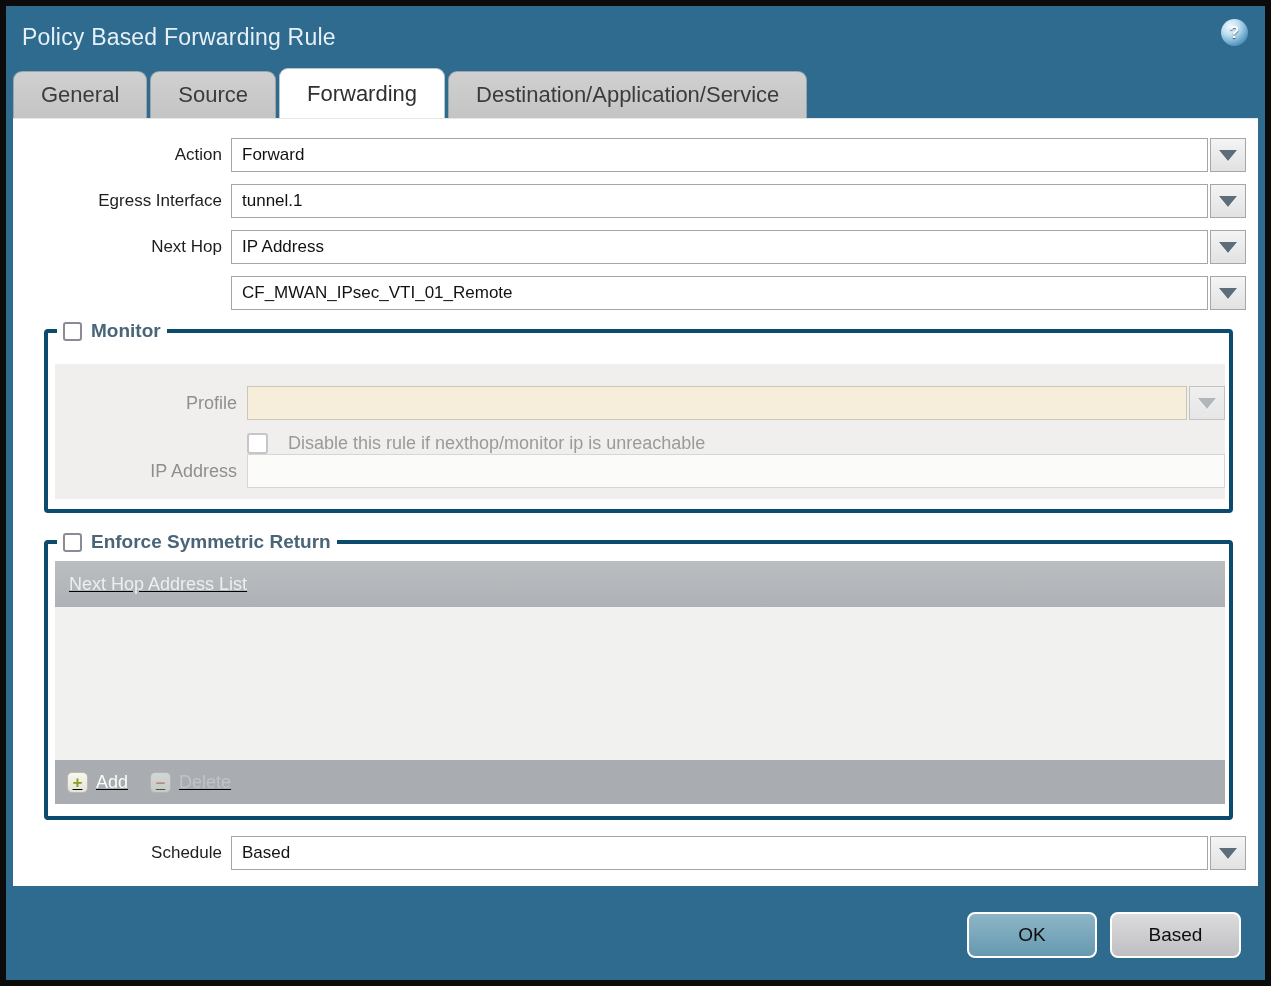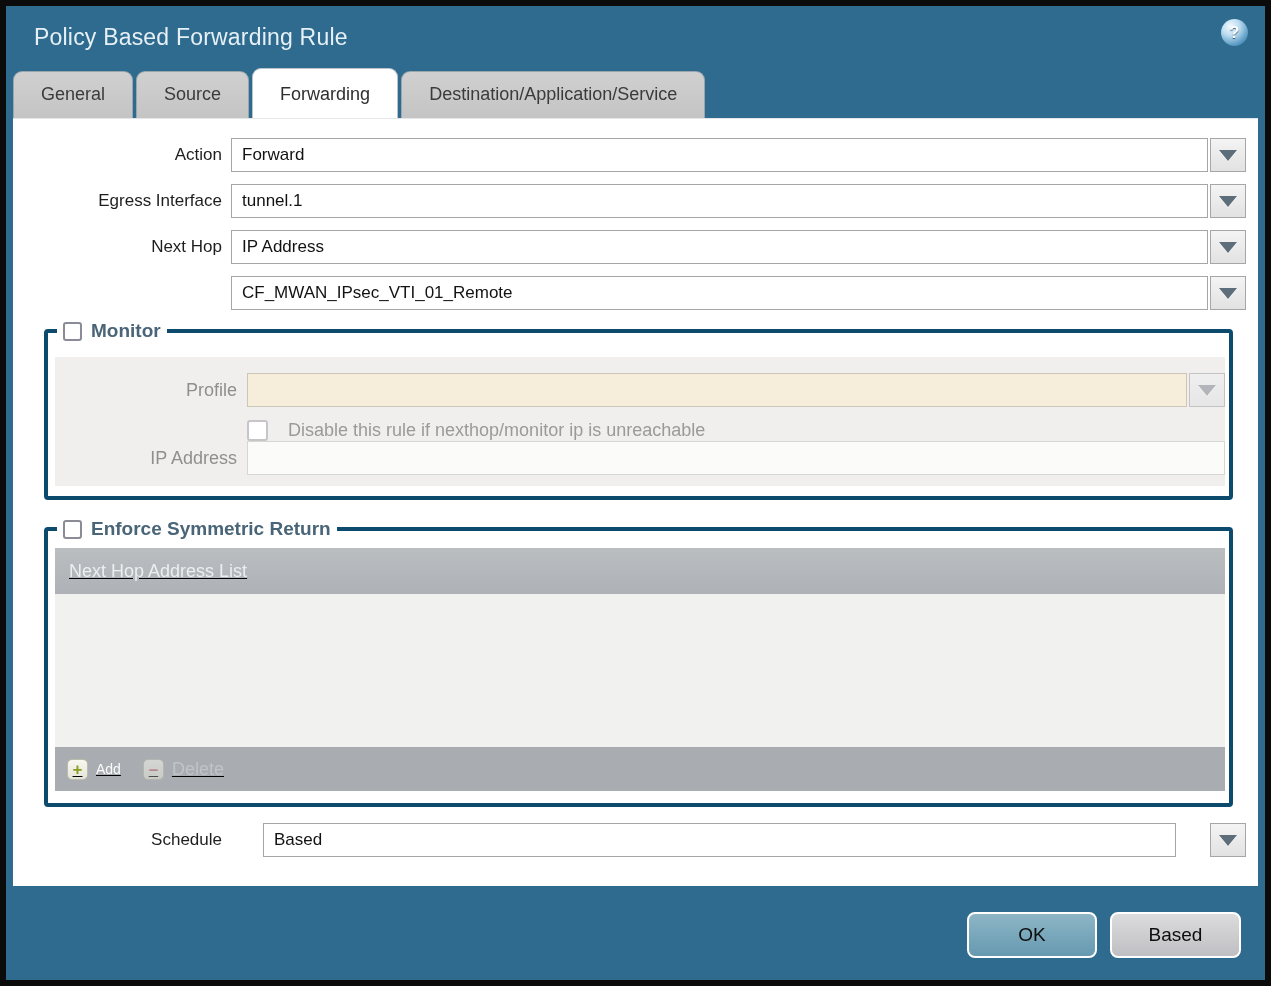--- a/index.html
+++ b/index.html
@@ -10,21 +10,21 @@
     width: 1271px; height: 986px;
     border: 6px solid #0b0b0b;
     background: #2e6b8e;
     position: relative;
     overflow: hidden;
   }
 
   
   .titlebar {
     height: 62px; display: flex; align-items: center;
-    padding-left: 28px; position: relative;
+    padding-left: 16px; position: relative;
   }
   .titlebar .title {
     color: #e6f0f6; font-size: 23px; font-weight: 400; letter-spacing: .2px;
   }
   .help-icon {
     position: absolute; top: 13px; right: 17px;
     width: 27px; height: 27px; border-radius: 50%;
     background: radial-gradient(circle at 35% 28%, #f2fafe 0%, #bcdcf0 35%, #5d9cc4 70%, #2a6795 100%);
     display:flex; align-items:center; justify-content:center;
     cursor: pointer;
@@ -34,21 +34,21 @@
     text-shadow: 0 1px 1px rgba(20,60,90,.8);
   }
 
   
   .tabrow {
     height: 50px; display:flex; align-items:flex-start;
     padding-left: 7px; gap: 3px; position: relative; z-index: 2;
   }
   .tab {
     margin-top: 3px; height: 47px; line-height: 45px;
-    padding: 0 27px; font-size: 18px; color: #3b3b3b;
+    padding: 0 27px; font-size: 22px; color: #3b3b3b;
     background: linear-gradient(#d0d0d0, #c4c4c4);
     border: 1px solid #9aa6ad; border-bottom: none;
     border-radius: 9px 9px 0 0;
     cursor: pointer; white-space: nowrap;
   }
   .tab.active {
     margin-top: 0; height: 50px; line-height: 50px;
     background: #ffffff; color: #2f2f2f;
     border-color: #b9c3c9;
   }
@@ -101,21 +101,21 @@
     font-size: 19px; font-weight: bold; color: #4a6578;
   }
   .checkbox {
     width: 19px; height: 19px; flex: none;
     background: #fff; border: 2px solid #8b8b98; border-radius: 3px;
     cursor: pointer;
   }
   .checkbox.disabled { border-color: #c6c6ca; cursor: default; }
 
   
-  .monitor-panel { margin-top: 15px; background: #f0efed; padding: 16px 0 11px 0; }
+  .monitor-panel { margin-top: 22px; background: #f0efed; padding: 22px 0 11px 0; }
   .monitor-panel .form-row { margin-top: 0; }
   .m-label {
     width: 182px; margin-right: 10px; text-align: right;
     font-size: 18px; color: #8f8f8f; flex: none;
   }
   .beige-box {
     flex: 1; height: 34px;
     background: #f6eedb; border: 1px solid #ccc6b6;
     display:flex; align-items:center; padding: 0 10px;
     font-size: 17px; color:#6a6a6a;
@@ -143,27 +143,27 @@
   }
   .tbl-btn { display:flex; align-items:center; gap:8px; cursor:pointer; }
   .tbl-btn .badge {
     width: 21px; height: 21px; border-radius: 5px;
     background: linear-gradient(#f8f8f0, #e4e4d8);
     border: 1px solid #bcbcac;
     display:flex; align-items:center; justify-content:center;
     font-weight: bold; font-size: 17px; line-height: 1;
   }
   .tbl-btn.add .badge { color: #8a9e21; }
-  .tbl-btn.add .label { color: #fbfbfb; font-size: 14px; }
+  .tbl-btn.add .label { color: #fbfbfb; font-size: 18px; }
   .tbl-btn.delete { cursor: default; }
   .tbl-btn.delete .badge { opacity: .55; color: #c4656f; }
   .tbl-btn.delete .label { color: #c0c4c6; font-size: 18px; }
 
   
-  .form-row.schedule { margin-top: 16px; gap: 32px; }
+  .form-row.schedule { margin-top: 16px; }
 
   
   .bottombar {
     height: 94px; display: flex; justify-content: flex-end;
     padding: 26px 24px 0 0; gap: 13px;
   }
   .btn {
     height: 46px; border-radius: 8px; border: 2px solid #ffffff;
     font-family: "Liberation Sans", sans-serif;
     font-size: 19px; color: #0d0d0d; cursor: pointer;

